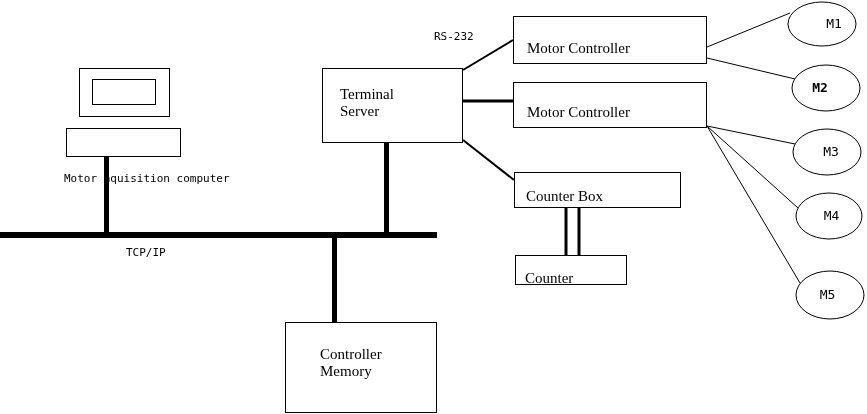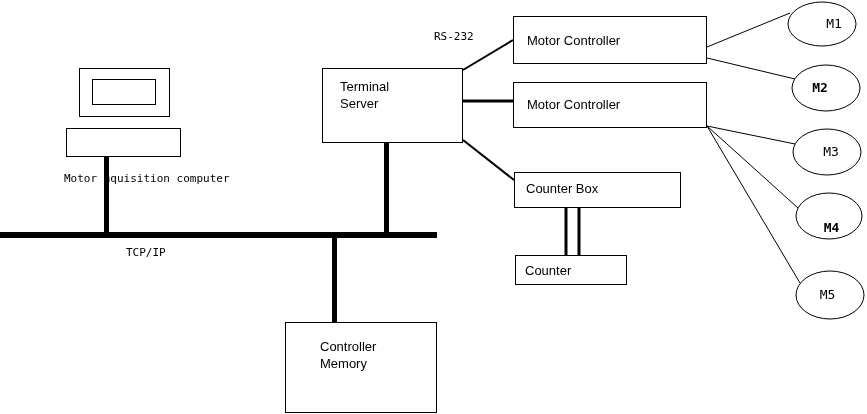--- a/index.html
+++ b/index.html
@@ -27,26 +27,27 @@
     display: block;
   }
   .node-box {
     position: absolute;
     box-sizing: border-box;
     border: 1px solid #000000;
     background: transparent;
   }
   .node-label {
     position: absolute;
-    font-family: Liberation Sans, sans-serif;
-    font-size: 13px;
+    font-family: Liberation Serif, serif;
+    font-size: 15px;
     line-height: 17px;
     color: #000000;
     white-space: pre;
     letter-spacing: 0px;
+    margin-top: 8px;
   }
   .ellipse-label {
     position: absolute;
     font-family: "DejaVu Sans Mono", "Liberation Mono", monospace;
     font-size: 13px;
     color: #000000;
     white-space: pre;
     text-align: center;
   }
   .free-label {
@@ -117,17 +118,17 @@
       <div class="node-label" style="left: 525px; top: 262px;">Counter</div>
       <div class="node-box" style="left: 285px; top: 322px; width: 152px; height: 91px;"></div>
       <div class="node-label" style="left: 320px; top: 338px;">Controller
 Memory</div>
     </div>
 
   <div id="motor-label-layer">
       <div class="ellipse-label" style="left: 788px; top: 16px; width: 92px;">M1</div>
       <div class="ellipse-label" style="left: 792px; top: 80px; width: 56px; font-weight: bold;">M2</div>
       <div class="ellipse-label" style="left: 793px; top: 144px; width: 76px;">M3</div>
-      <div class="ellipse-label" style="left: 796px; top: 220px; width: 71px; font-weight: bold;">M4</div>
+      <div class="ellipse-label" style="left: 796px; top: 208px; width: 71px;">M4</div>
       <div class="ellipse-label" style="left: 796px; top: 287px; width: 63px;">M5</div>
     </div>
 
 </div>
 
 </body></html>

